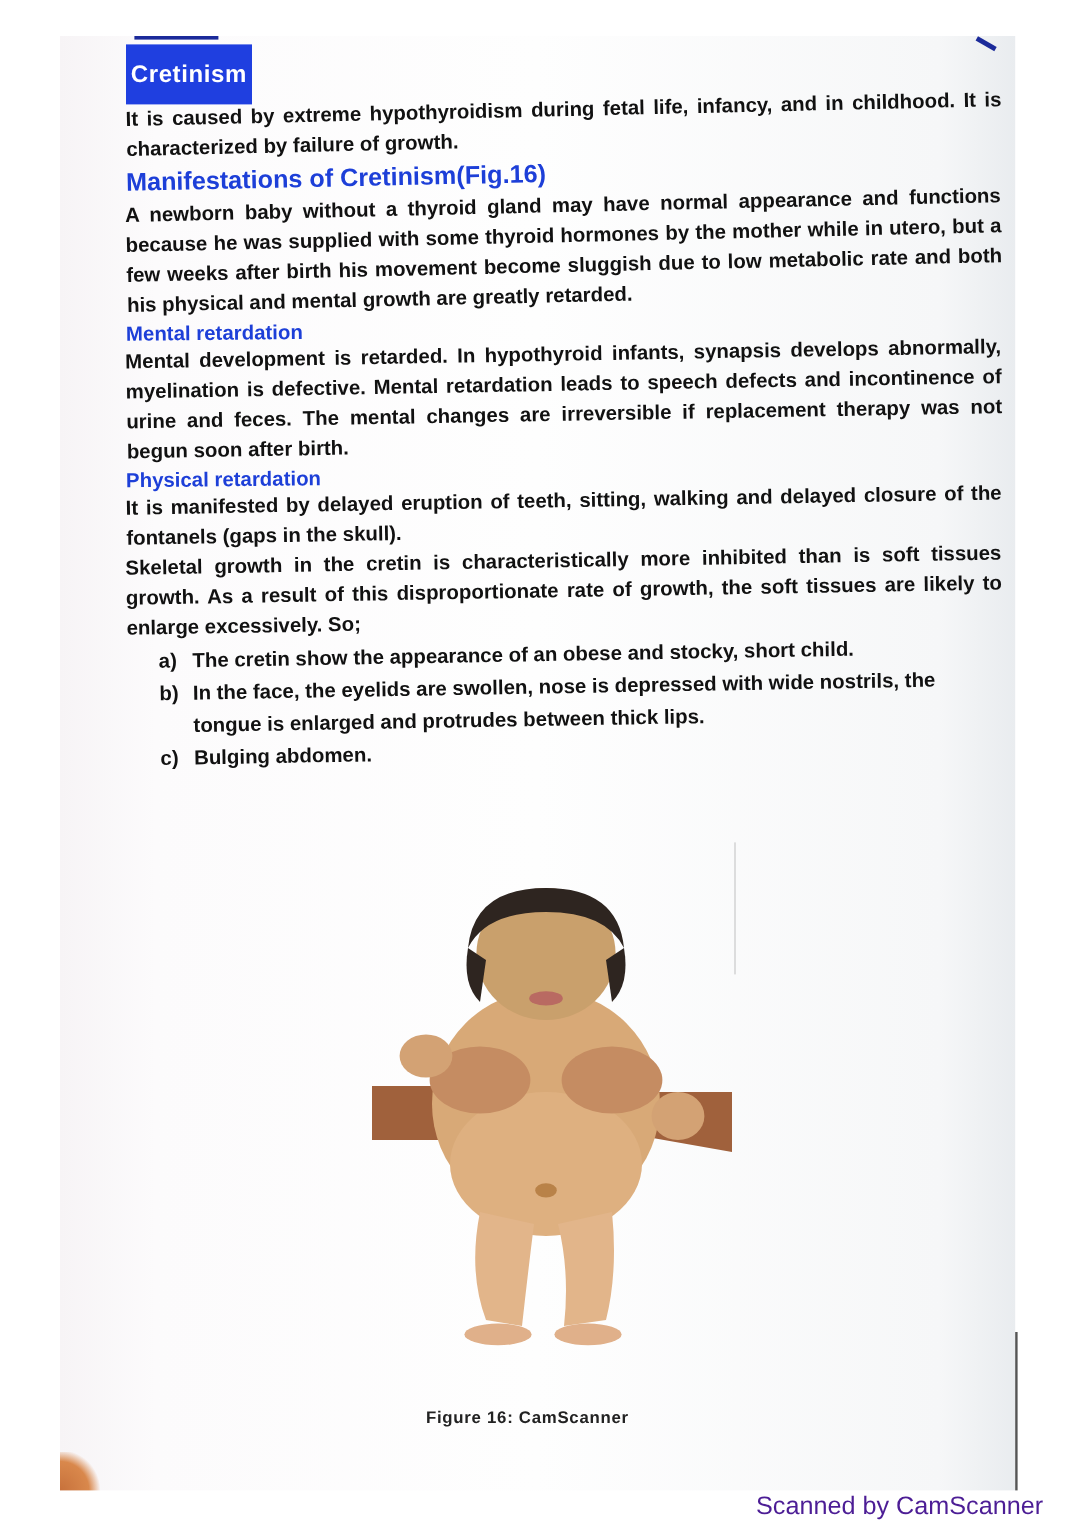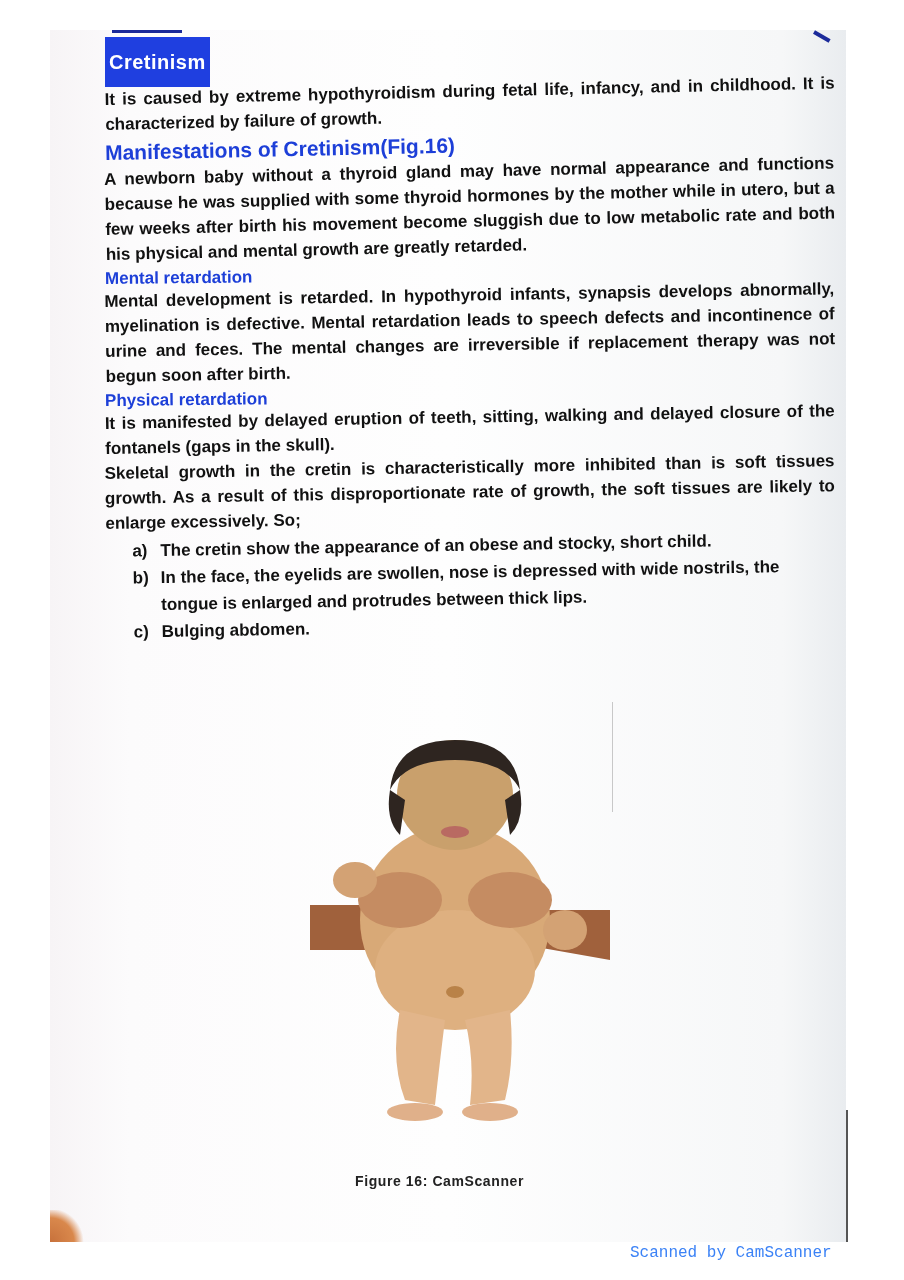--- a/index.html
+++ b/index.html
@@ -24,21 +24,21 @@
   .tilt { transform: rotate(-1.3deg); transform-origin: left; }
   .tilt2 { transform: rotate(-1.0deg); transform-origin: left; }
   ol { margin: 2px 0 0 0; padding: 0 0 0 28px; list-style: none; }
   ol li { font-size: 17px; line-height: 27px; font-weight: bold; position: relative; padding-left: 28px; }
   ol li .mk { position: absolute; left: 0; top: 0; }
   .figure { position: absolute; left: 255px; top: 690px; width: 310px; height: 410px; }
   .caption { position: absolute; left: 305px; top: 1143px; font-size: 14px; font-weight: bold; letter-spacing: 0.6px; color: #222; }
   .vline { position: absolute; left: 562px; top: 672px; width: 1px; height: 110px; background: #c8c8c8; }
   .rline { position: absolute; left: 796px; top: 1080px; width: 2px; height: 132px; background: #555; }
   .thumb { position: absolute; left: 0; top: 1180px; width: 36px; height: 32px; background: radial-gradient(circle at 0% 100%, #c7713b 0%, #d9884c 50%, transparent 70%); }
-  .watermark { position: absolute; left: 630px; top: 1244px; font-family: Liberation Mono, monospace; font-size: 16px; color: #3b82f6; }
+  .watermark { position: absolute; left: 630px; top: 1244px; font-family: Liberation Sans, sans-serif; font-size: 21px; color: #4c1d95; }
 </style>
 </head>
 <body>
 
 <div class="page">
   <div class="topbar"></div>
   <div class="corner-mark"></div>
 
   <div class="content">
     <div class="title-badge">Cretinism</div>

